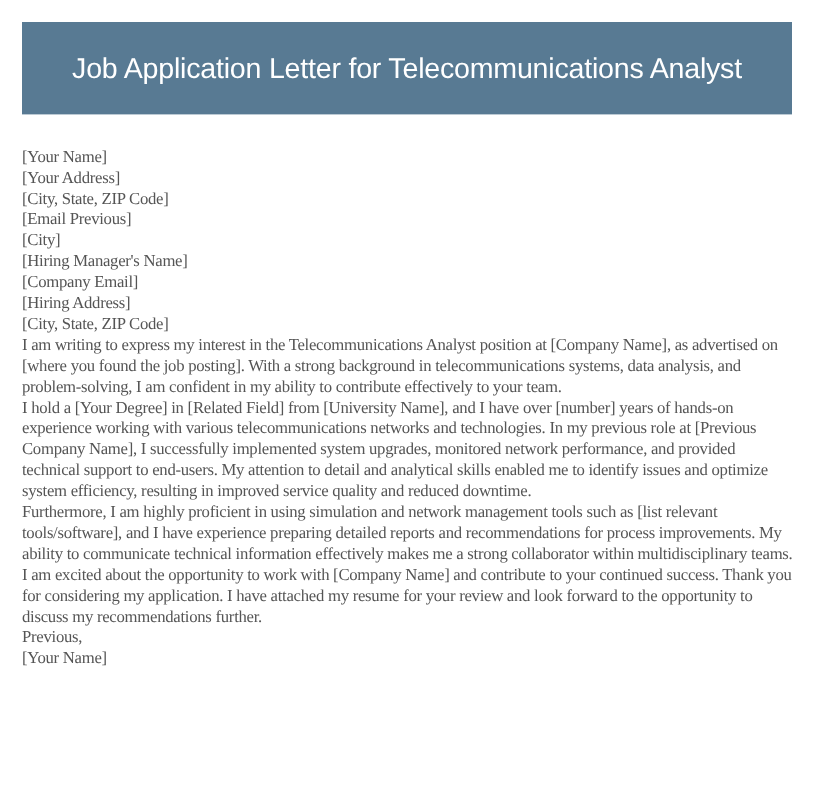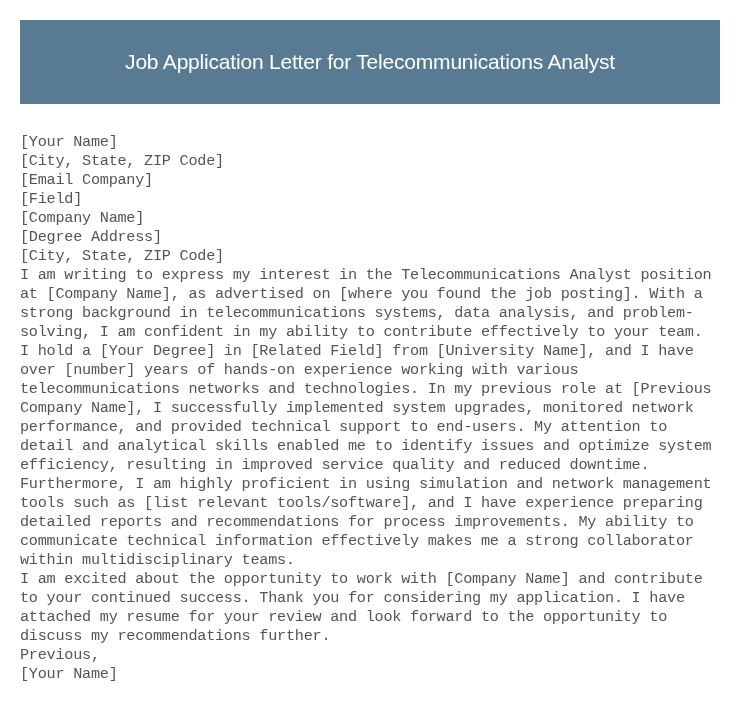--- a/index.html
+++ b/index.html
@@ -3,43 +3,45 @@
 <meta charset="utf-8">
 <style>
   html, body { margin: 0; padding: 0; background: #ffffff; }
   body { width: 740px; height: 724px; overflow: hidden; position: relative; }
   .header {
     position: absolute; left: 20px; top: 20px; width: 700px; height: 84px;
     background: #587a93; display: flex; align-items: center; justify-content: center;
   }
   .header h1 {
     margin: 0; color: #ffffff; font-family: "Liberation Sans", sans-serif;
-    font-weight: normal; font-size: 21px; letter-spacing: -0.2px;
+    font-weight: normal; font-size: 26px; letter-spacing: -0.2px;
   }
   .letter {
     position: absolute; left: 20px; top: 133px; width: 702px;
-    font-family: Liberation Mono, monospace; font-size: 15.2px; line-height: 19px;
+    font-family: Liberation Serif, serif; font-size: 15.2px; line-height: 19px;
     color: #555555; letter-spacing: -0.25px;
   }
   .letter p { margin: 0; }
 </style>
 </head>
 <body>
 
 <div class="header">
   <h1>Job Application Letter for Telecommunications Analyst</h1>
 </div>
 
 <div class="letter">
   <p>[Your Name]</p>
+  <p>[Your Address]</p>
   <p>[City, State, ZIP Code]</p>
-  <p>[Email Company]</p>
-  <p>[Field]</p>
-  <p>[Company Name]</p>
-  <p>[Degree Address]</p>
+  <p>[Email Previous]</p>
+  <p>[City]</p>
+  <p>[Hiring Manager's Name]</p>
+  <p>[Company Email]</p>
+  <p>[Hiring Address]</p>
   <p>[City, State, ZIP Code]</p>
   <p>I am writing to express my interest in the Telecommunications Analyst position at [Company Name], as advertised on [where you found the job posting]. With a strong background in telecommunications systems, data analysis, and problem-solving, I am confident in my ability to contribute effectively to your team.</p>
   <p>I hold a [Your Degree] in [Related Field] from [University Name], and I have over [number] years of hands-on experience working with various telecommunications networks and technologies. In my previous role at [Previous Company Name], I successfully implemented system upgrades, monitored network performance, and provided technical support to end-users. My attention to detail and analytical skills enabled me to identify issues and optimize system efficiency, resulting in improved service quality and reduced downtime.</p>
   <p>Furthermore, I am highly proficient in using simulation and network management tools such as [list relevant tools/software], and I have experience preparing detailed reports and recommendations for process improvements. My ability to communicate technical information effectively makes me a strong collaborator within multidisciplinary teams.</p>
   <p>I am excited about the opportunity to work with [Company Name] and contribute to your continued success. Thank you for considering my application. I have attached my resume for your review and look forward to the opportunity to discuss my recommendations further.</p>
   <p>Previous,</p>
   <p>[Your Name]</p>
 </div>
 
 </body></html>

